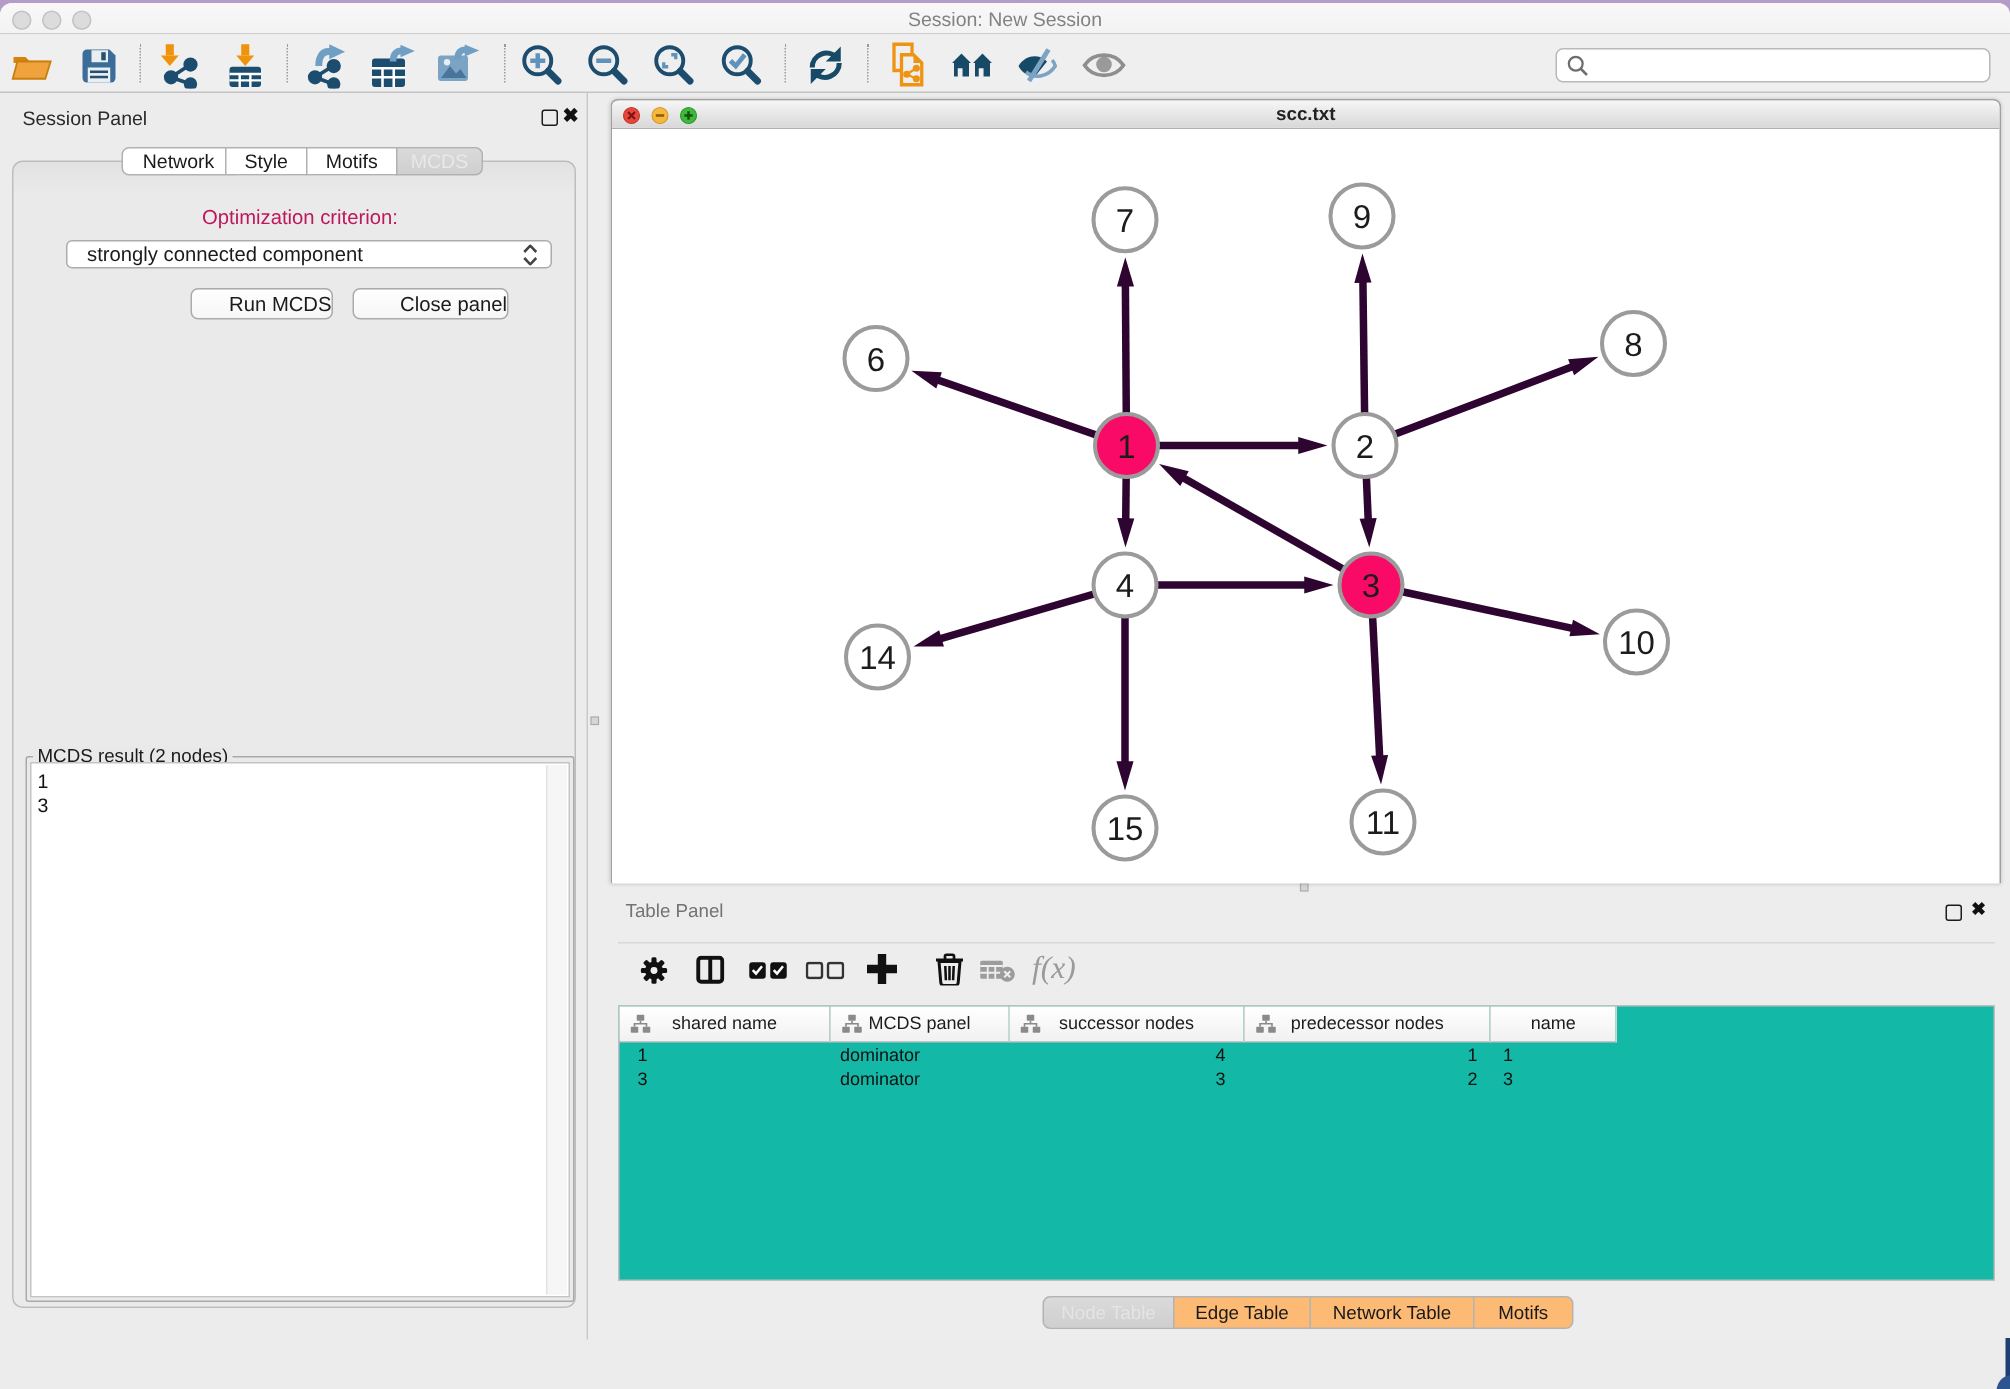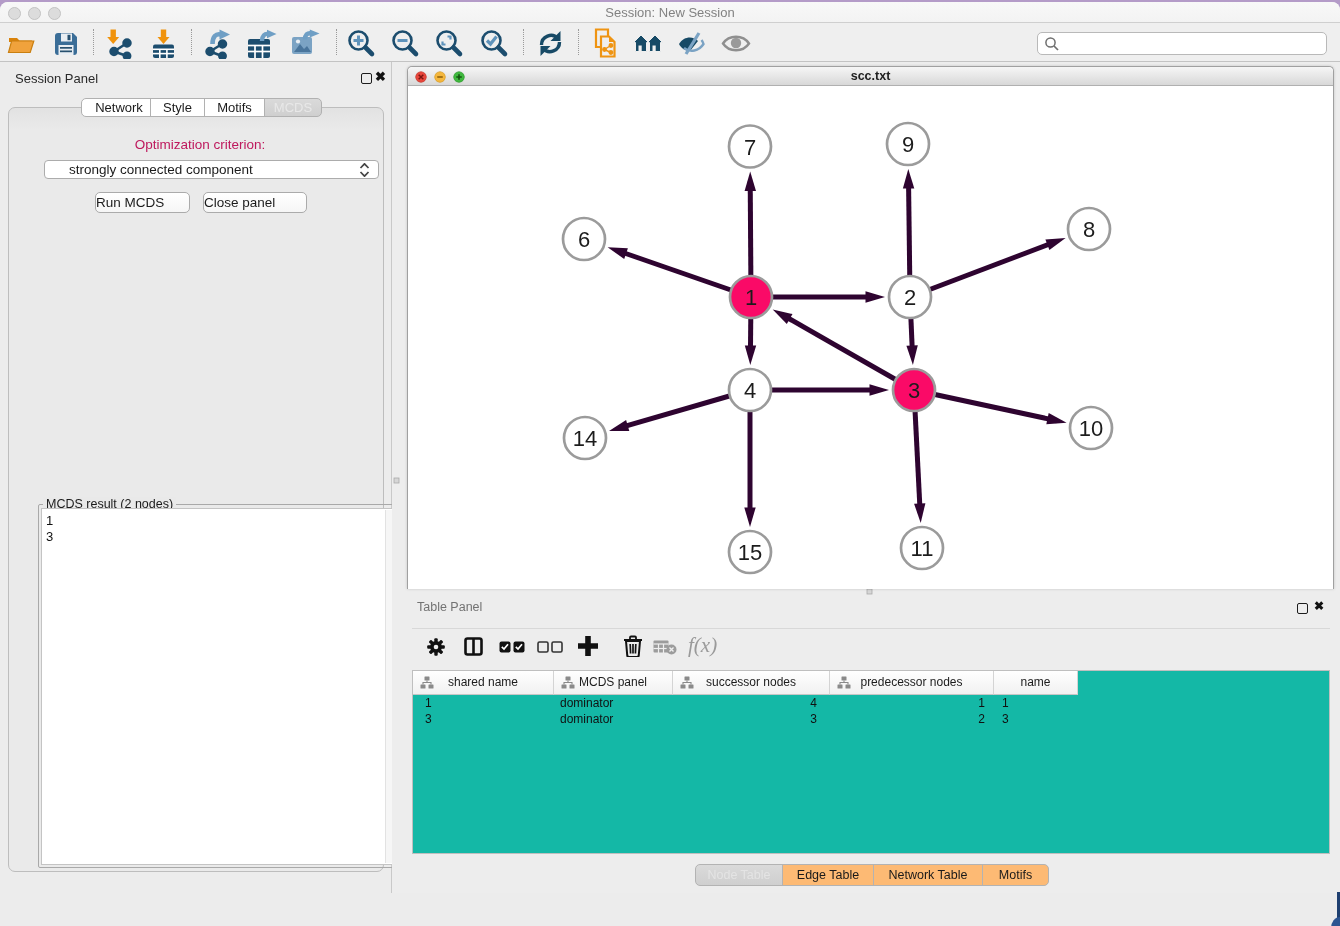--- a/index.html
+++ b/index.html
@@ -17,23 +17,23 @@
 #cpTitle{position:absolute;left:15px;top:9px;font-size:13px;color:#2a2a2a;}
 .floatbtn{position:absolute;width:9px;height:9px;border:1.6px solid #1c1c1c;border-radius:2px;background:transparent;}
 .xbtn{position:absolute;font-size:13px;font-weight:bold;color:#111;}
 #tabpanel{position:absolute;left:8px;top:45px;width:374px;height:763px;border:1px solid #bdbdbd;border-radius:7px;background:linear-gradient(#e2e2e2,#eaeaea 22px,#eaeaea);}
 .tab{position:absolute;top:36px;height:19px;box-sizing:border-box;background:#fff;border:1px solid #b1b1b1;font-size:13px;color:#1a1a1a;text-align:center;line-height:17px;z-index:3;}
 #tabNetwork{left:81px;width:76px;border-radius:5px 0 0 5px;}
 #tabStyle{left:150px;width:55px;}
 #tabSelect{left:204px;width:61px;}
 #tabMCDS{left:264px;width:58px;border-radius:0 5px 5px 0;background:linear-gradient(#dadada,#cfcfcf);color:#e8e8e8;}
 #optlabel{position:absolute;left:44px;top:75px;width:312px;text-align:center;font-size:13.5px;color:#be185d;}
-#combo{position:absolute;left:44px;top:98px;width:309px;height:17px;background:#fff;border:1px solid #acacac;border-radius:4px;font-size:13.5px;color:#1b1b1b;padding-left:24px;line-height:17px;}
-.btn{position:absolute;top:130px;height:19px;background:linear-gradient(#ffffff,#f6f6f6);border:1px solid #ababab;border-radius:5px;font-size:13.5px;color:#1b1b1b;text-align:left;line-height:19px;}
-#fieldset{position:absolute;left:17px;top:442px;width:364px;height:362px;border:1px solid #a9a9a9;border-radius:2px;margin-left:21px;}
+#combo{position:absolute;left:44px;top:98px;width:309px;height:17px;background:#fff;border:1px solid #acacac;border-radius:4px;font-size:13.5px;color:#1b1b1b;padding-left:13px;line-height:17px;}
+.btn{position:absolute;top:130px;height:19px;background:linear-gradient(#ffffff,#f6f6f6);border:1px solid #ababab;border-radius:5px;font-size:13.5px;color:#1b1b1b;text-align:right;line-height:19px;margin-left:32px;}
+#fieldset{position:absolute;left:17px;top:442px;width:364px;height:362px;border:1px solid #a9a9a9;border-radius:2px;}
 #fslegend{position:absolute;left:4px;top:-8px;background:#e9e9e9;padding:0 3px;font-size:12.5px;color:#1a1a1a;}
 #fswhite{position:absolute;left:2px;top:3px;width:358px;height:355px;background:#fff;border:1px solid #c4c4c4;}
 #fsscroll{position:absolute;right:1px;top:1px;width:13px;height:353px;background:#f6f6f6;border-left:1px solid #e2e2e2;}
 .fsline{position:absolute;left:4px;font-size:13px;color:#111;}
 
 #statusbar{position:absolute;left:0;top:891px;width:1340px;height:33px;background:#ececec;border-top:1px solid #c2c2c2;}
 #listbtn{position:absolute;left:10px;top:8px;width:26px;height:19px;background:#fcfcfc;border:1px solid #b0b0b0;border-radius:2px;}
 #membtn{position:absolute;left:1254px;top:6px;width:72px;height:21px;background:#f7f7f7;border:1px solid #9e9e9e;font-size:12px;color:#000;}
 
 #rightarea{position:absolute;left:392px;top:60px;width:948px;height:831px;background:#ededed;}

